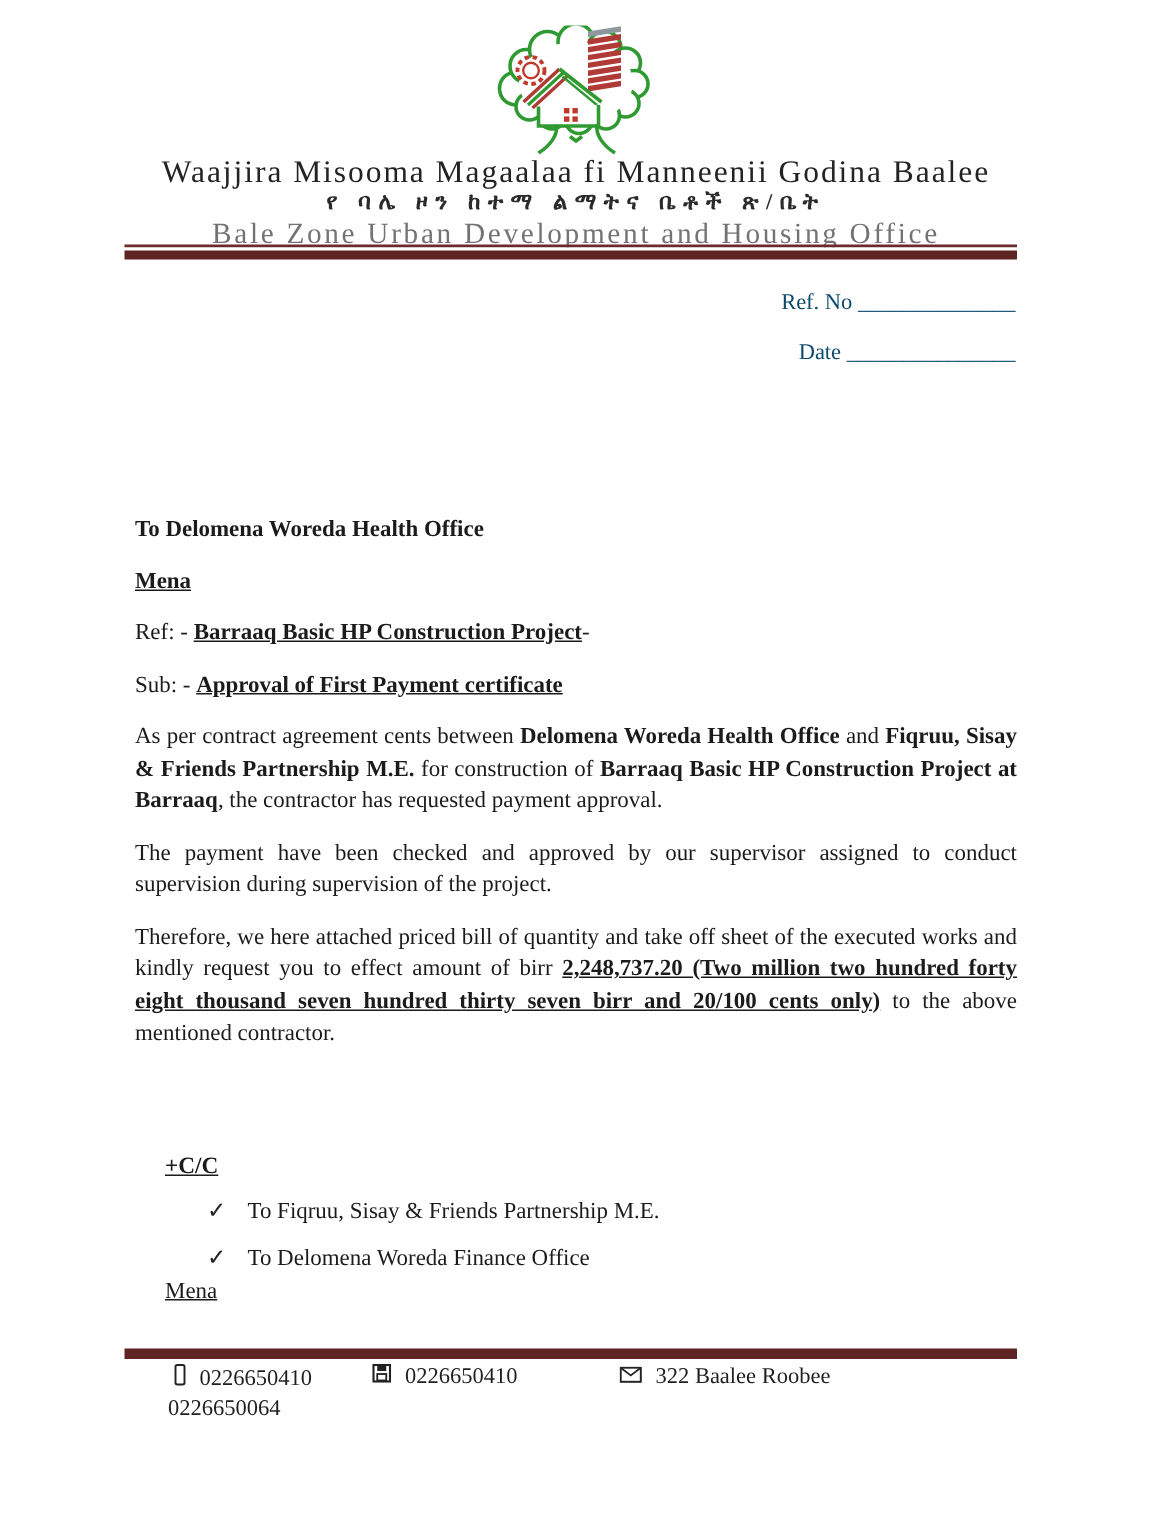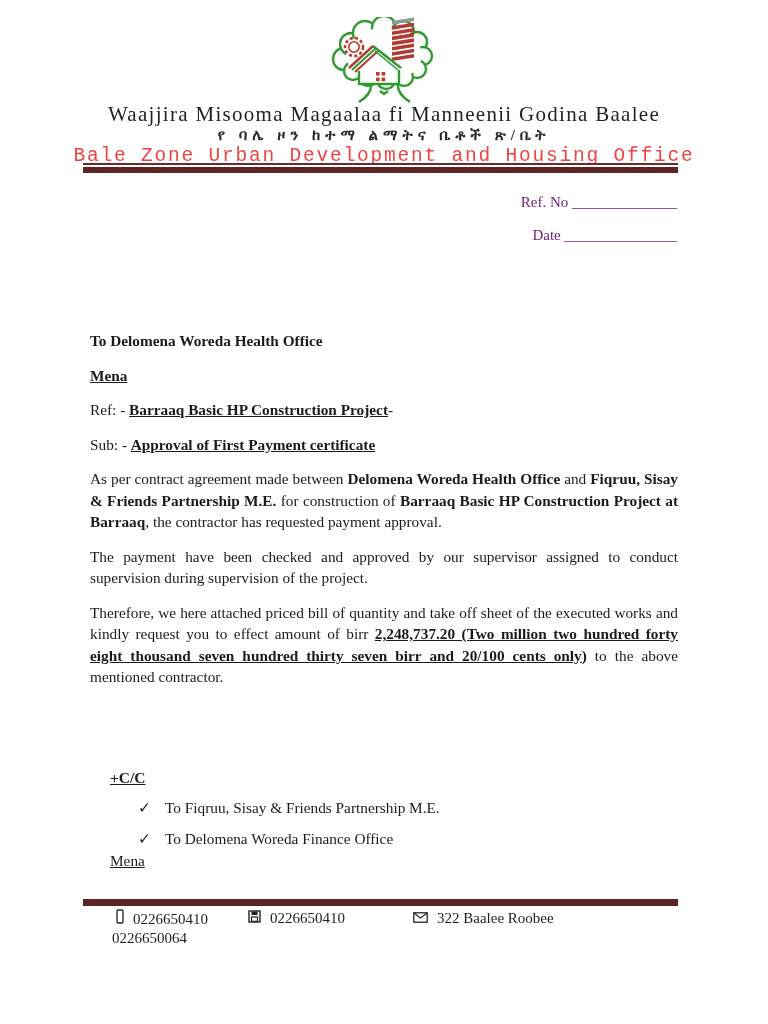--- a/index.html
+++ b/index.html
@@ -12,36 +12,36 @@
   .logo-wrap{margin-top:17px;height:86px;}
   .org-oromo{
     margin-top:1px;font-size:21px;line-height:21px;letter-spacing:1.3px;
     color:#232323;font-weight:500;
   }
   .org-amharic{
     margin-top:2px;font-size:15px;line-height:17px;letter-spacing:5px;
     color:#2a2a2a;font-weight:bold;
   }
   .org-english{
-    margin-top:2px;font-family:Liberation Mono, monospace;
-    font-size:19.5px;line-height:21px;letter-spacing:1.8px;color:#ef4444;
+    margin-top:2px;font-family:Liberation Serif, serif;
+    font-size:19.5px;line-height:21px;letter-spacing:1.8px;color:#737373;
   }
   .head-rule{position:absolute;left:83px;width:595px;top:163px;}
   .head-rule .thin{height:2px;background:#6b2b2b;}
   .head-rule .gap{height:2px;background:#ffffff;}
   .head-rule .thick{height:6px;background:#5e2323;}
   
   .refblock{
     position:absolute;top:194px;right:91px;text-align:right;
-    font-size:15px;line-height:16px;color:#701a75;
+    font-size:15px;line-height:16px;color:#0c4a6e;
   }
   .refblock .row{white-space:nowrap;}
   .refblock .row + .row{margin-top:17px;}
   
-  .letter{position:absolute;left:90px;width:588px;top:330px;}
+  .letter{position:absolute;left:90px;width:588px;top:342px;}
   .letter p{margin:13px 0 0;font-size:15.3px;line-height:21.5px;text-align:justify;}
   .letter p:first-child{margin-top:0;}
   .recipient{font-weight:bold;font-size:16px;}
   .b{font-weight:bold;}
   .u{text-decoration:underline;}
   .closing{text-align:right !important;margin-top:5px !important;}
   
   .cc{position:absolute;left:90px;width:588px;top:769px;font-size:15.3px;color:#1b1b1b;margin-left:20px;}
   .cc-heading{font-weight:bold;text-decoration:underline;font-size:15.5px;line-height:17px;}
   .cc-item{margin-top:12px;padding-left:28px;line-height:19px;}
@@ -134,21 +134,21 @@
   <div class="refblock">
     <div class="row"><span>Ref. No</span> <span>______________</span></div>
     <div class="row"><span>Date</span> <span>_______________</span></div>
   </div>
 
   <main class="letter">
     <p class="recipient">To Delomena Woreda Health Office</p>
     <p class="b u">Mena</p>
     <p><span>Ref: - </span><span class="b u">Barraaq Basic HP Construction Project</span><span>-</span></p>
     <p><span>Sub: - </span><span class="b u">Approval of First Payment certificate</span></p>
-    <p><span>As per contract agreement made between </span><span class="b">Delomena Woreda Health Office</span><span> and </span><span class="b">Fiqruu, Sisay &amp; Friends Partnership M.E.</span><span> for construction of </span><span class="b">Barraaq Basic HP Construction Project at Barraaq</span><span>, the contractor has requested payment approval.</span></p>
+    <p><span>As per contract agreement cents between </span><span class="b">Delomena Woreda Health Office</span><span> and </span><span class="b">Fiqruu, Sisay &amp; Friends Partnership M.E.</span><span> for construction of </span><span class="b">Barraaq Basic HP Construction Project at Barraaq</span><span>, the contractor has requested payment approval.</span></p>
     <p>The payment have been checked and approved by our supervisor assigned to conduct supervision during supervision of the project.</p>
     <p><span>Therefore, we here attached priced bill of quantity and take off sheet of the executed works and kindly request you to effect amount of birr </span><span class="b u">2,248,737.20 (Two million two hundred forty eight thousand seven hundred thirty seven birr and 20/100 cents only)</span><span> to the above mentioned contractor.</span></p>
   </main>
 
   <section class="cc">
     <div class="cc-heading">+C/C</div>
     <div class="cc-item"><span class="check">✓</span><span>To Fiqruu, Sisay &amp; Friends Partnership M.E.</span></div>
     <div class="cc-item"><span class="check">✓</span><span>To Delomena Woreda Finance Office</span></div>
     <div class="cc-note">Mena</div>
   </section>

